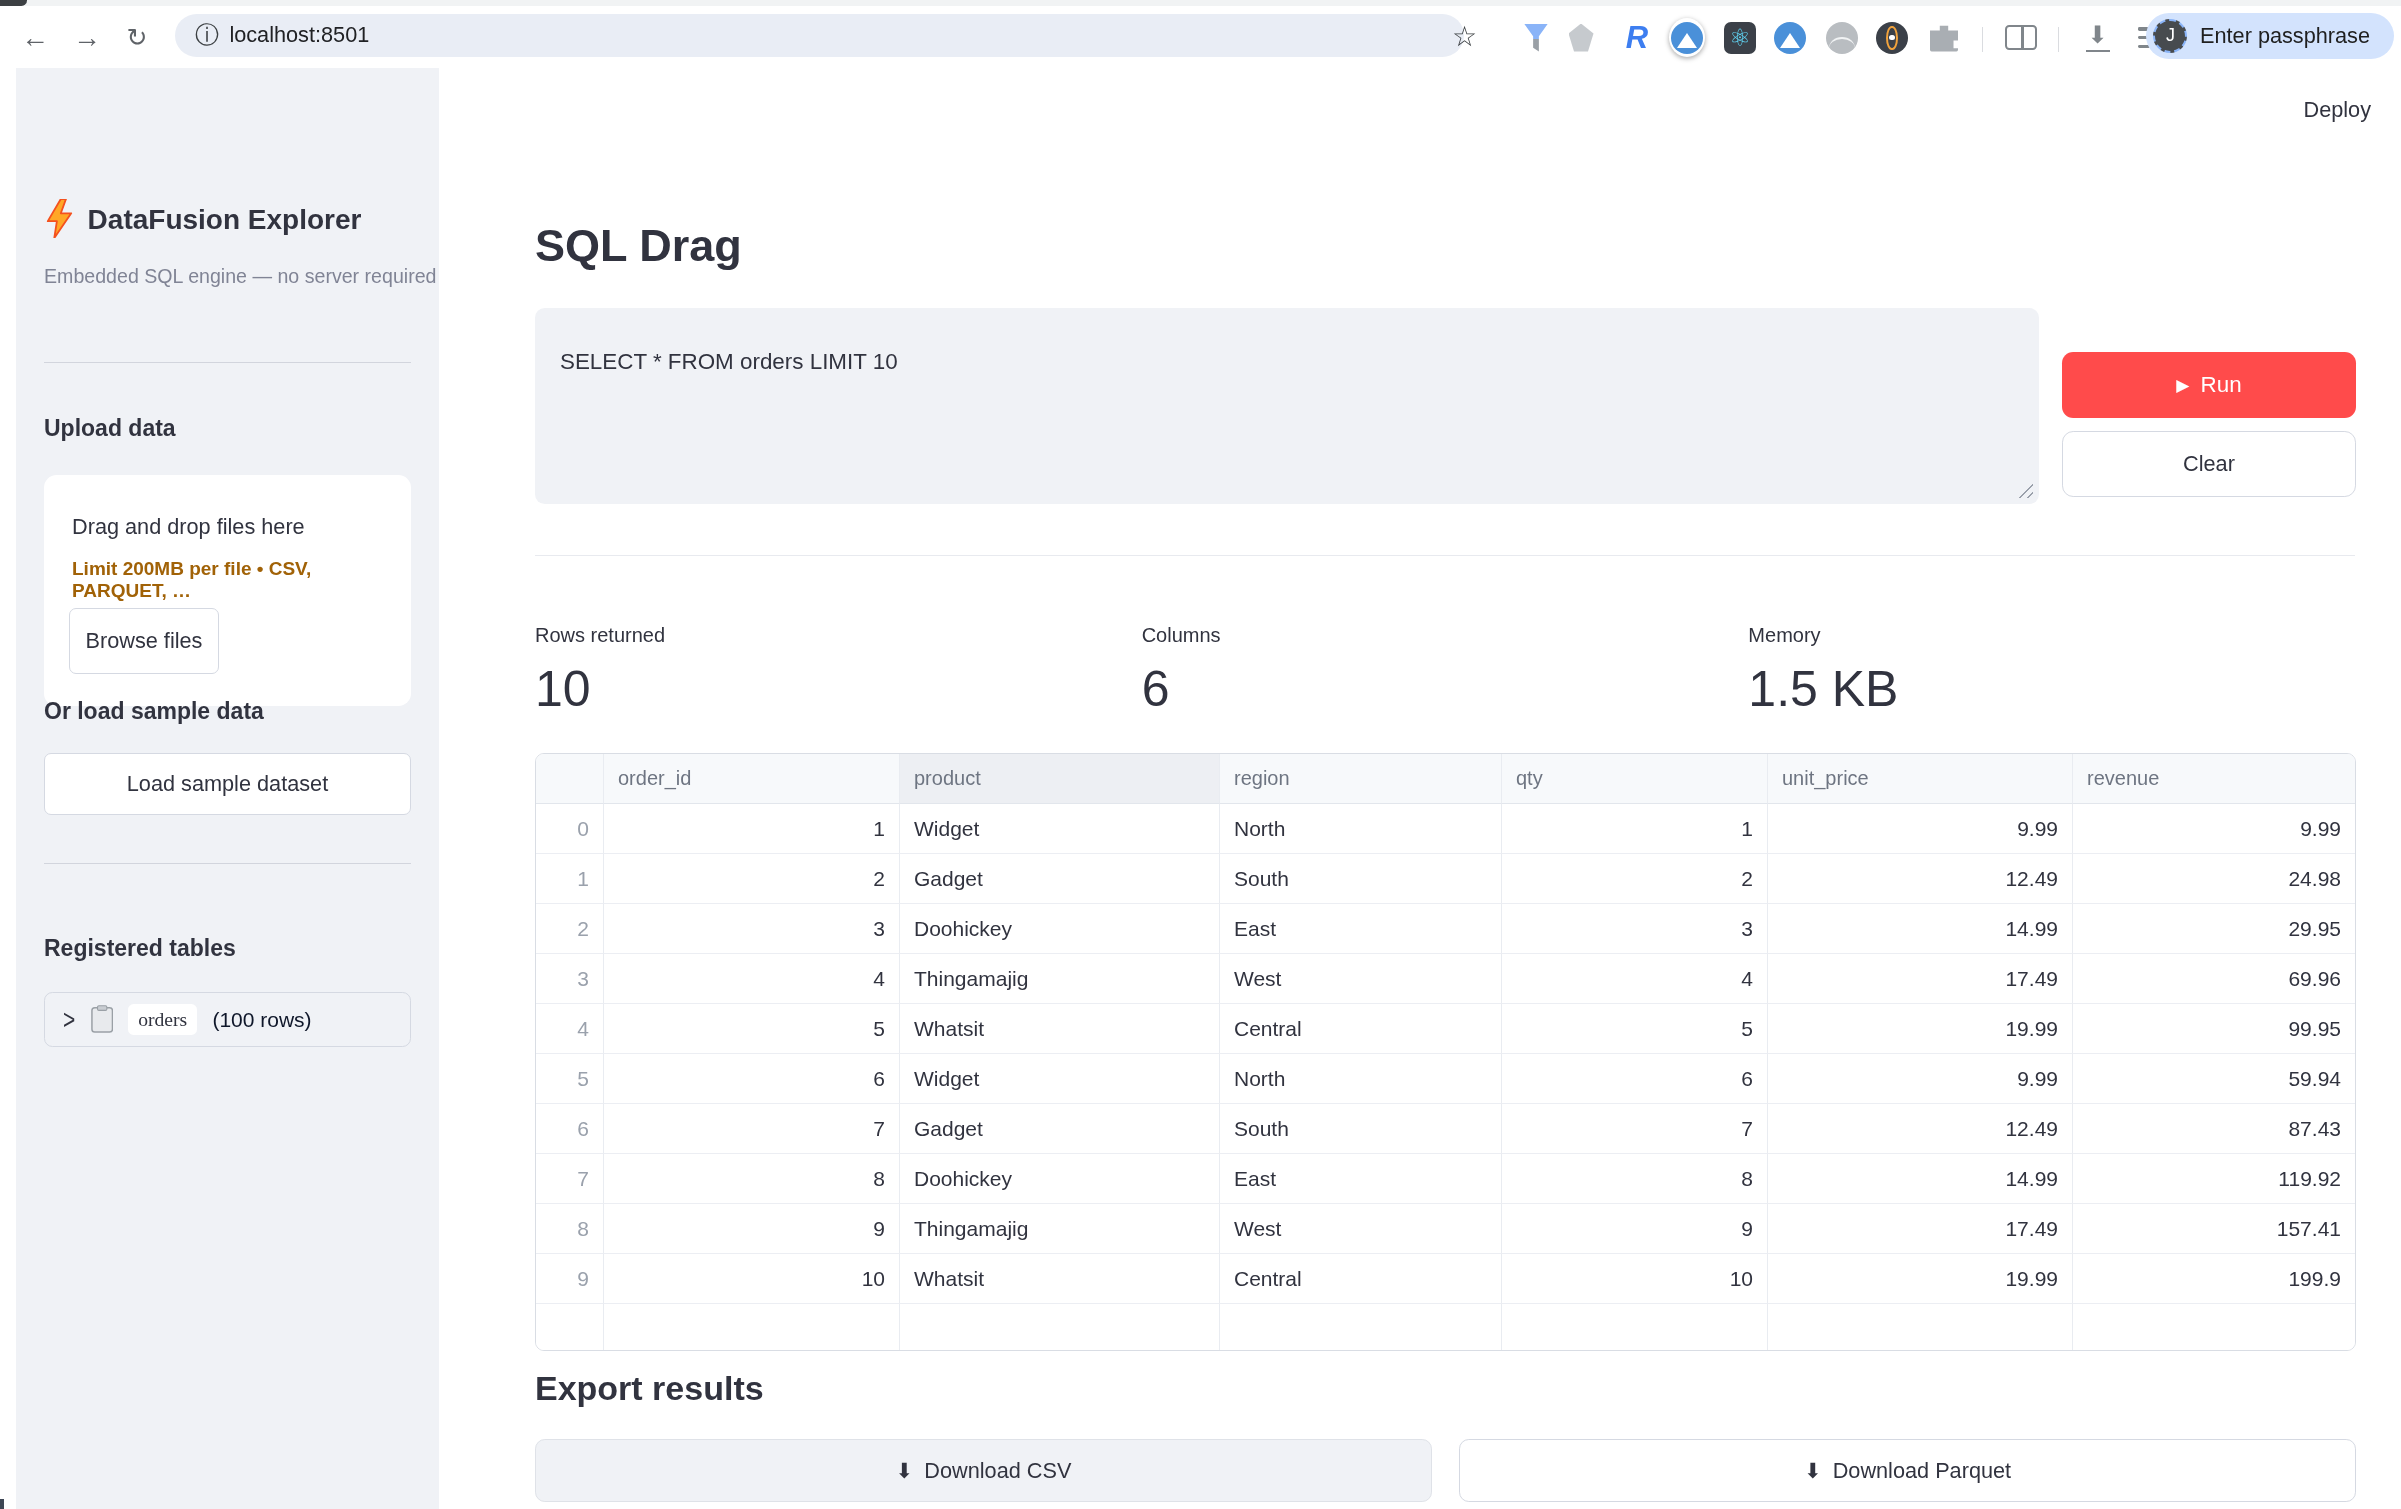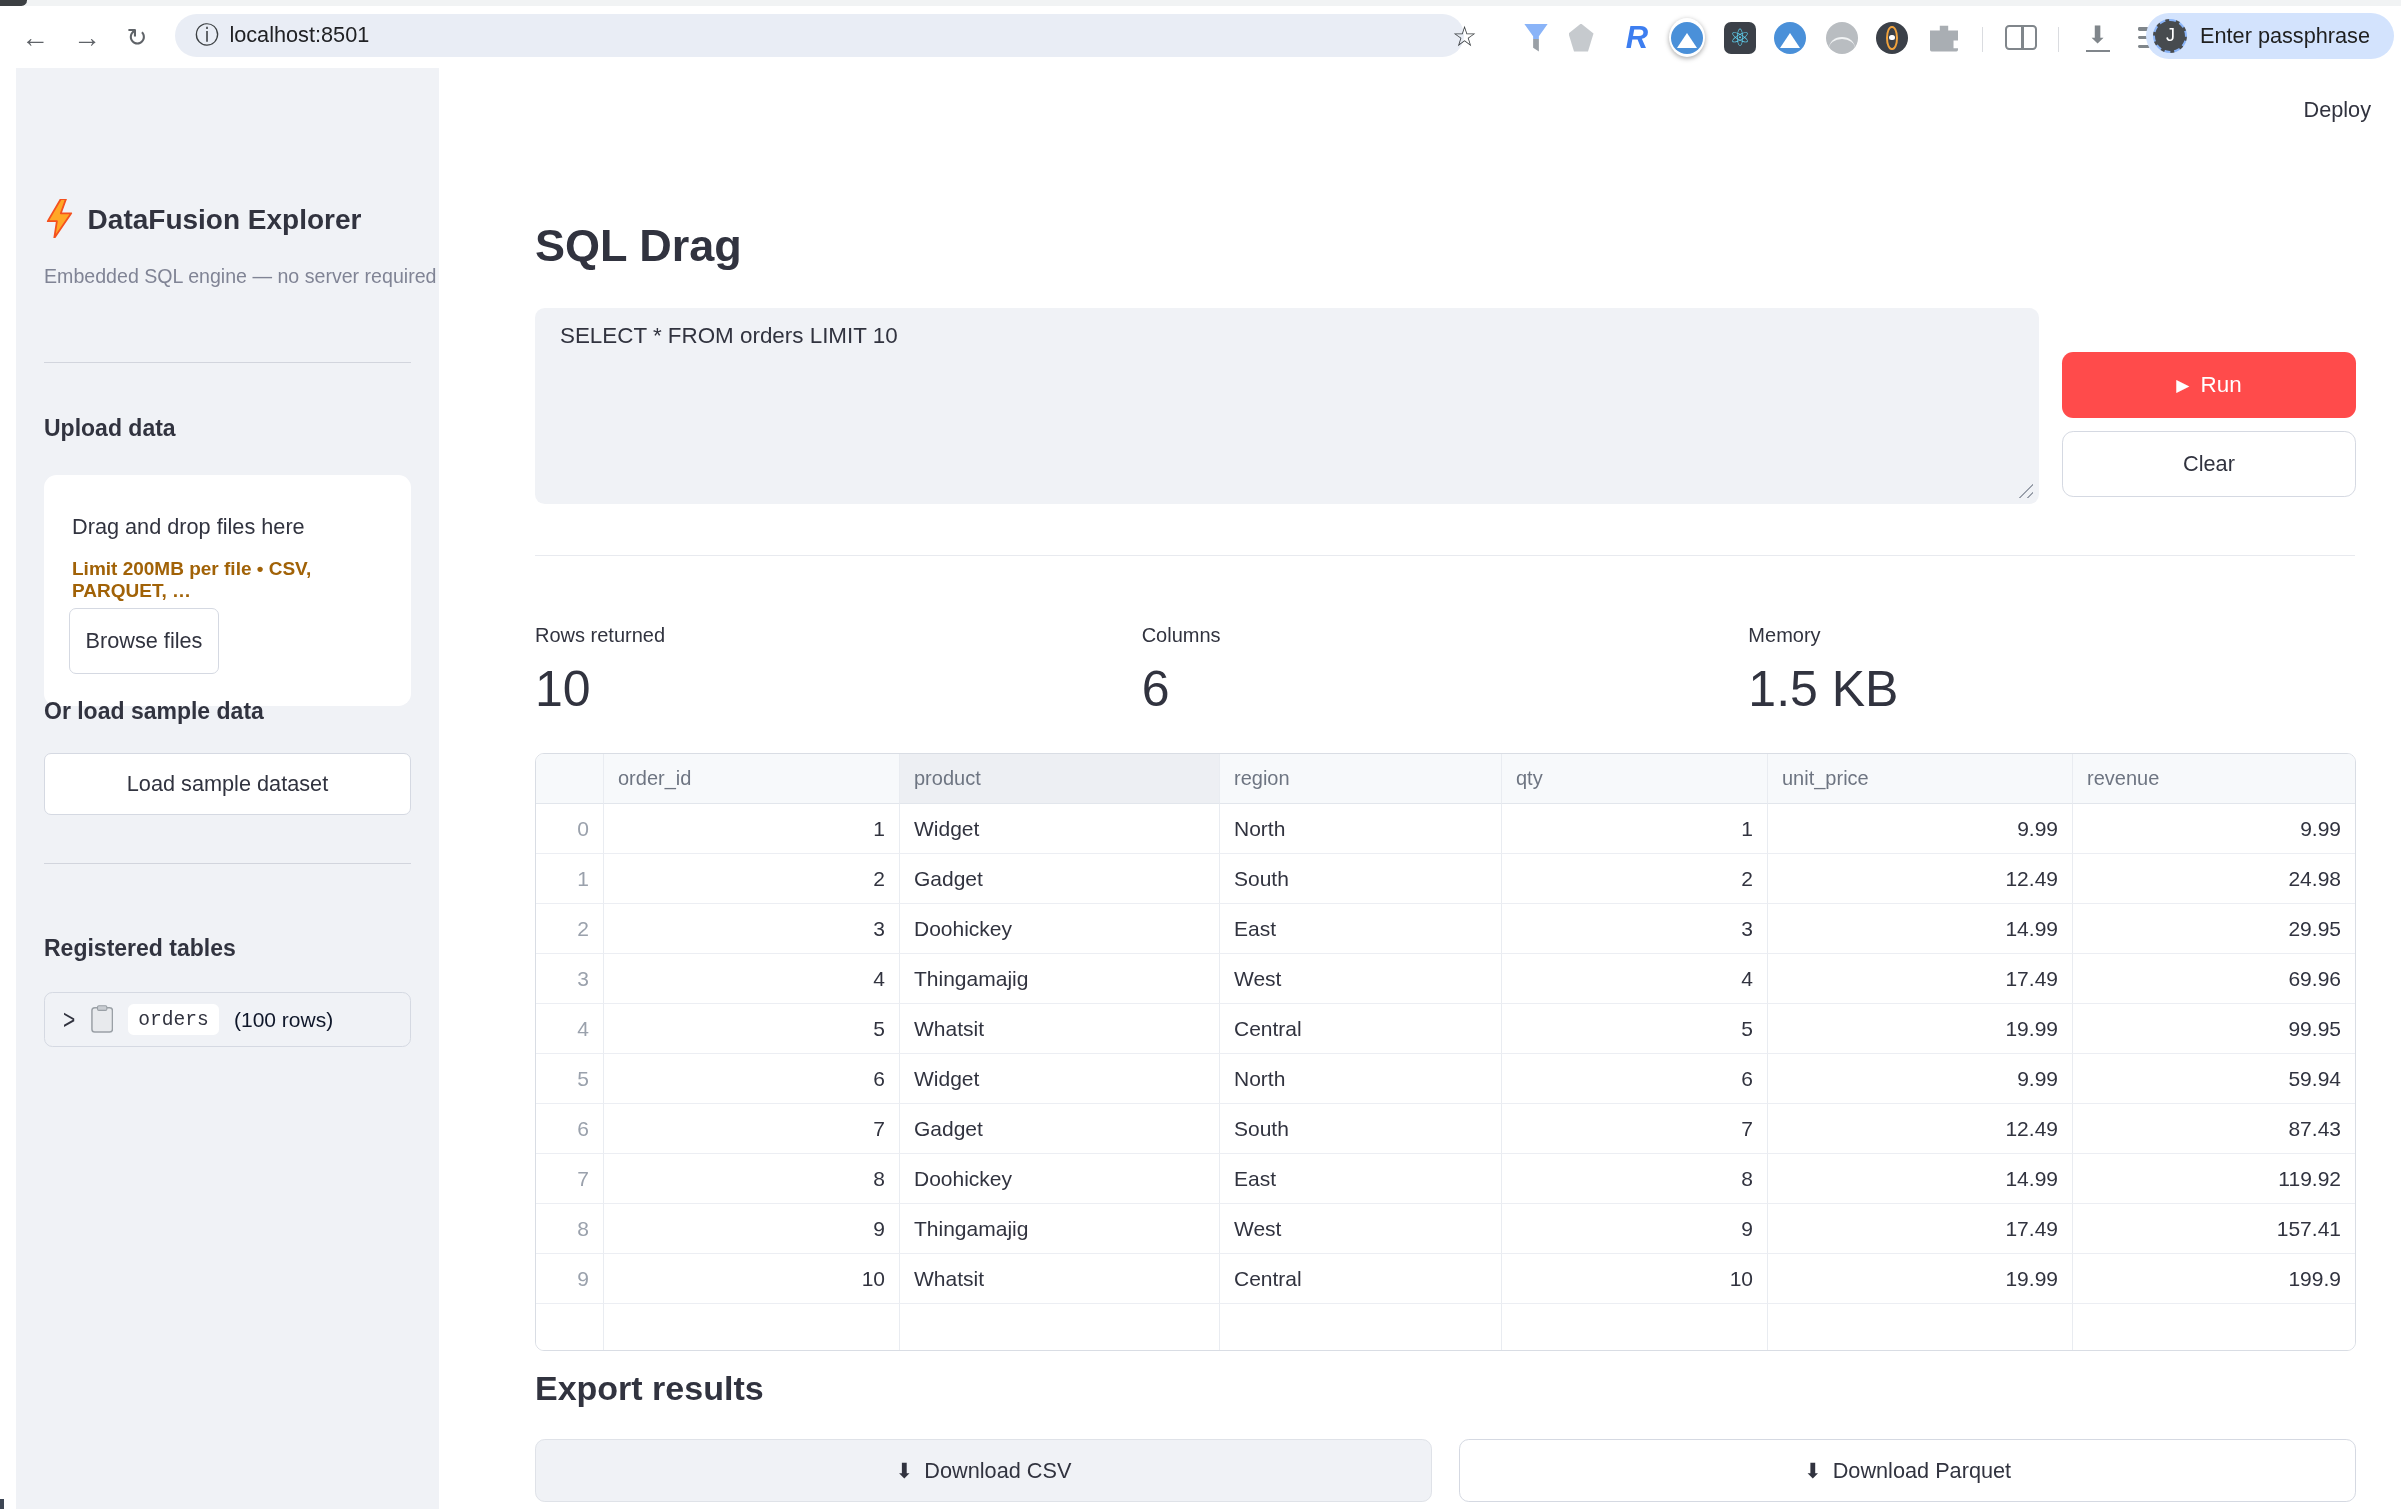--- a/index.html
+++ b/index.html
@@ -66,29 +66,29 @@
   .dz-title { font-size:21.7px; color:#31333F; }
   .dz-hint { font-size:19px; color:#a16207; margin-top:18px;font-weight:bold; }
   .btn { display:flex; align-items:center; justify-content:center; border:0.7px solid #d5d9e2; border-radius:7px;
          background:#fff; font-size:21.7px; color:#31333F; cursor:pointer; }
   .browse-btn { position:absolute; left:25px; top:133px; width:150px; height:66px; }
   .sample-btn { position:absolute; left:28px; top:685px; width:367px; height:62px; }
   .expander { position:absolute; left:28px; top:924px; width:367px; height:55px; border:0.7px solid #d5d9e2;
               border-radius:8.4px; display:flex; align-items:center; padding:0 18px; gap:15.4px; cursor:pointer; }
   .exp-chevron { font-size:21px; color:#31333F; transform:scaleY(1.3); }
   .clip-icon svg { width:22.4px; height:28px; }
-  .code-chip { background:#ffffff; border-radius:5.6px; padding:4.2px 9.8px; font-family:Liberation Mono, monospace;
+  .code-chip { background:#ffffff; border-radius:5.6px; padding:4.2px 9.8px; font-family:Liberation Serif, serif;
                font-size:19.6px; color:#31333F; }
   .exp-rows { font-size:21px; color:#0f172a; }
 
   .main { position:absolute; left:423px; top:0; width:1979px; height:1441px; }
   .deploy { position:absolute; top:29px; right:31px; font-size:21.7px; color:#31333F; cursor:pointer; }
   .page-title { position:absolute; left:112px; top:152px; font-size:45px; font-weight:700; color:#31333F; }
   .query-box { position:absolute; left:112px; top:240px; width:1504px; height:196px; background:#F0F2F6;
-               border-radius:9.8px; padding:15px 25px; font-size:22.4px; color:#31333F; }
+               border-radius:9.8px; padding:41px 25px; font-size:22.4px; color:#31333F; }
   .resize-handle { position:absolute; right:5.6px; bottom:5.6px; width:18px; height:18px;
       background:repeating-linear-gradient(135deg, transparent 0 4.2px, #9aa0ab 4.2px 5.6px); clip-path:polygon(100% 0,100% 100%,0 100%); cursor:nwse-resize; }
   .run-btn { position:absolute; left:1639px; top:284px; width:294px; height:66px; background:#FF4B4B;
              border:none; border-radius:11.2px; color:#fff; display:flex; align-items:center; justify-content:center; gap:11.2px;
              font-size:22.4px; cursor:pointer; }
   .run-icon { font-size:17px; }
   .clear-btn { position:absolute; left:1639px; top:363px; width:294px; height:66px; border-radius:11.2px; }
   .main-divider { position:absolute; left:112px; top:487px; width:1820px; height:1.4px; background:#e8eaef; }
   .metrics { position:absolute; left:112px; top:556px; width:1820px; display:flex; }
   .metric { width:607px; }

